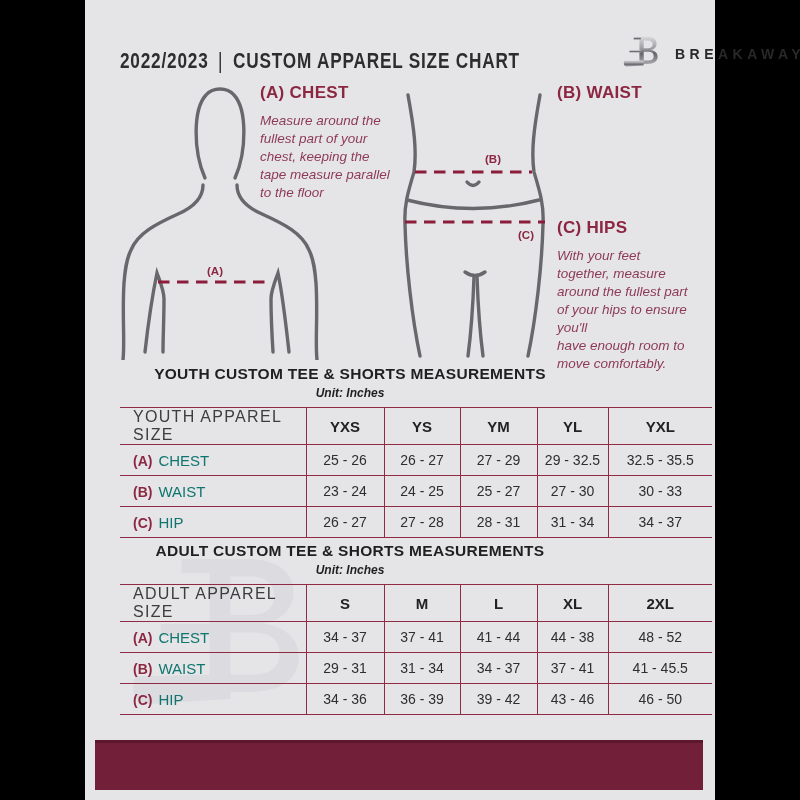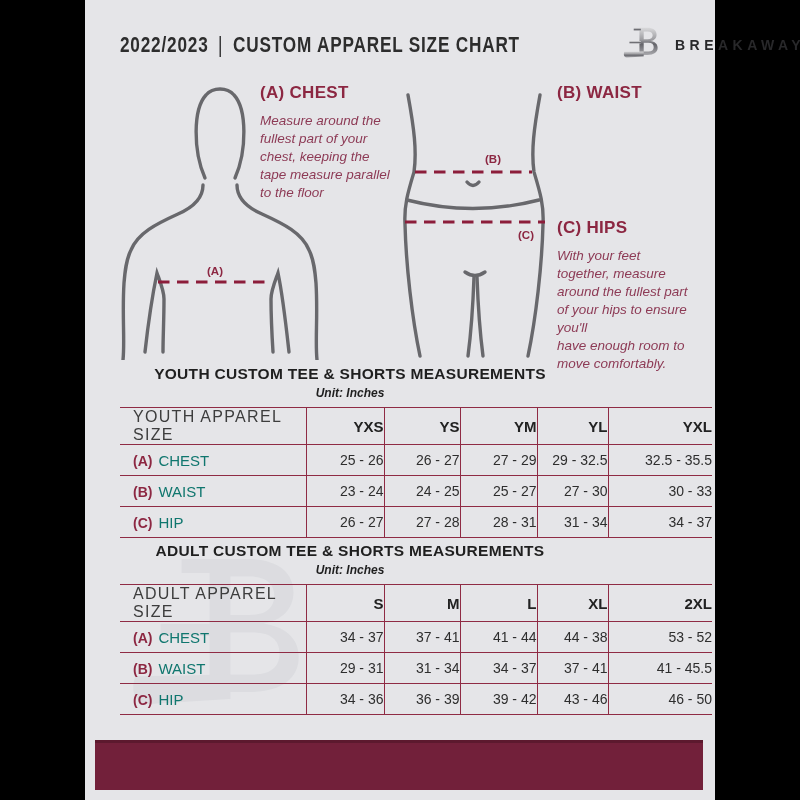--- a/index.html
+++ b/index.html
@@ -8,21 +8,21 @@
     font-family:"Liberation Sans",sans-serif;
     -webkit-font-smoothing:antialiased;
   }
   .doc{
     position:relative;width:630px;height:800px;margin:0 auto;
     background:#e5e5e8;
   }
   
   .hdr{
     position:absolute;top:16px;left:35px;right:22px;height:58px;
-    display:flex;justify-content:space-between;align-items:center;
+    display:flex;justify-content:space-between;align-items:flex-end;
   }
   .hdr-title{
     display:inline-block;transform:scaleX(.8);transform-origin:left center;
     font-weight:bold;font-size:21.5px;letter-spacing:1px;color:#2d2d2d;white-space:nowrap;
   }
   .hdr-title .divider{font-weight:normal;margin:0 12px;color:#2d2d2d;}
   .brand{display:flex;align-items:center;gap:9px;}
   .brand-name{font-weight:bold;font-size:14px;letter-spacing:4.5px;color:#28282a;}
   
   .diagrams{position:absolute;top:78px;left:0;width:630px;height:287px;}
@@ -39,21 +39,21 @@
   .note-waist{left:472px;top:5px;width:158px;}
   .note-hips{left:472px;top:140px;width:158px;}
   
   .sect{position:absolute;left:0;width:530px;z-index:1;}
   .sect-youth{top:365px;}
   .sect-adult{top:542px;}
   .tbl-title{margin:0;text-align:center;font-size:15.5px;font-weight:bold;color:#1f1f1f;letter-spacing:.3px;}
   .tbl-unit{margin:3px 0 0 0;text-align:center;font-size:12px;font-weight:bold;font-style:italic;color:#1f1f1f;}
   table.size-table{border-collapse:collapse;table-layout:fixed;width:592px;margin:7px 0 0 35px;background:transparent;}
   .size-table td{
-    border:1.5px solid #8f2b44;text-align:right;vertical-align:middle;
+    border:1.5px solid #8f2b44;text-align:center;vertical-align:middle;
     font-size:14px;color:#2e2e2e;padding:0;height:30px;
   }
   .size-table td:first-child{text-align:left;padding-left:13px;border-left:none;}
   .size-table td:last-child{border-right:none;}
   .size-table tr.hdr-row td{height:33px;font-weight:bold;font-size:15px;color:#222;}
   .size-table tr.hdr-row td:first-child{font-weight:normal;font-size:16px;letter-spacing:1.3px;color:#3d3d3d;}
   .row-key{font-weight:bold;color:#8c2742;}
   .row-label{color:#0f766e;font-size:15px;margin-left:6px;}
   
   .watermark{position:absolute;left:30px;top:545px;z-index:0;opacity:.8;}
@@ -224,21 +224,21 @@
         <td>L</td>
         <td>XL</td>
         <td>2XL</td>
       </tr>
       <tr>
         <td><span class="row-key">(A)</span><span class="row-label">CHEST</span></td>
         <td>34 - 37</td>
         <td>37 - 41</td>
         <td>41 - 44</td>
         <td>44 - 38</td>
-        <td>53 - 52</td>
+        <td>48 - 52</td>
       </tr>
       <tr>
         <td><span class="row-key">(B)</span><span class="row-label">WAIST</span></td>
         <td>29 - 31</td>
         <td>31 - 34</td>
         <td>34 - 37</td>
         <td>37 - 41</td>
         <td>41 - 45.5</td>
       </tr>
       <tr>

